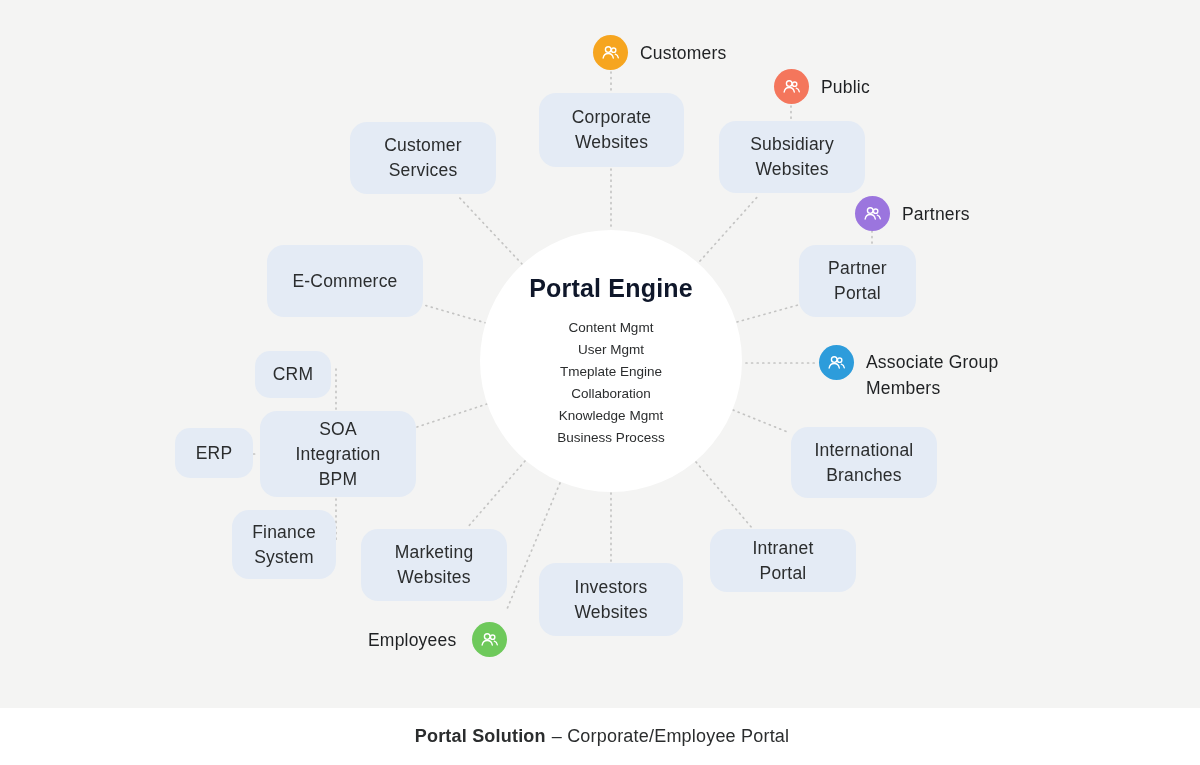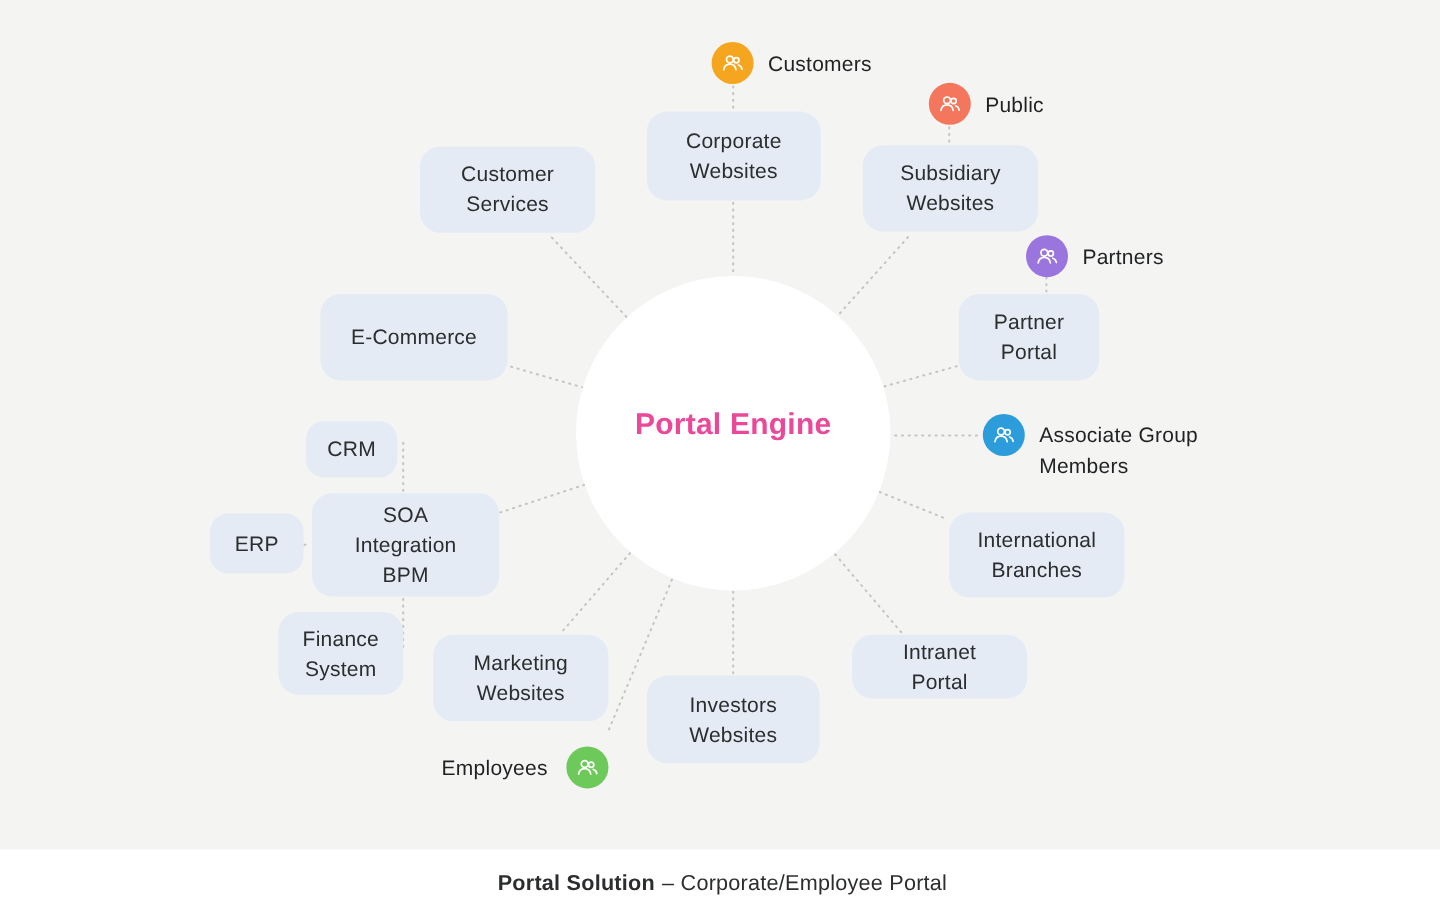--- a/index.html
+++ b/index.html
@@ -19,37 +19,37 @@
     stroke:#c4c4c3;stroke-width:1.7;
     stroke-dasharray:1 4.6;stroke-linecap:round;
   }
   .hub{
     position:absolute;left:480px;top:230px;width:262px;height:262px;
     background:#ffffff;border-radius:50%;
     display:flex;flex-direction:column;align-items:center;justify-content:center;
     text-align:center;
   }
   .hub-title{
-    font-size:25px;font-weight:700;color:#ec4899;
+    font-size:25px;font-weight:700;color:#0f172a;
     letter-spacing:.2px;margin:0 0 14px 0;
   }
   .hub-items{font-size:13.5px;color:#2b2d2e;line-height:22px;}
   .node{
     position:absolute;background:#e4ebf5;border-radius:17px;
     display:flex;align-items:center;justify-content:center;
     text-align:center;color:#2b2d2e;font-size:17.5px;line-height:25px;
     white-space:pre-line;letter-spacing:.2px;
   }
   
   #n-customer-services{left:350px;top:122px;width:146px;height:72px;}
   #n-corporate-websites{left:539px;top:93px;width:145px;height:74px;}
   #n-subsidiary-websites{left:719px;top:121px;width:146px;height:72px;}
   #n-partner-portal{left:799px;top:245px;width:117px;height:72px;}
   #n-international-branches{left:791px;top:427px;width:146px;height:71px;}
-  #n-intranet-portal{left:710px;top:529px;width:146px;height:53px;}
+  #n-intranet-portal{left:710px;top:529px;width:146px;height:63px;}
   #n-investors-websites{left:539px;top:563px;width:144px;height:73px;}
   #n-marketing-websites{left:361px;top:529px;width:146px;height:72px;}
   #n-finance-system{left:232px;top:510px;width:104px;height:69px;}
   #n-soa-integration-bpm{left:260px;top:411px;width:156px;height:86px;}
   #n-erp{left:175px;top:428px;width:78px;height:50px;border-radius:15px;}
   #n-crm{left:255px;top:351px;width:76px;height:47px;border-radius:15px;}
   #n-e-commerce{left:267px;top:245px;width:156px;height:72px;}
 
   .persona{
     position:absolute;display:flex;align-items:center;gap:12px;
@@ -96,20 +96,28 @@
     <line x1="487" y1="404" x2="417" y2="427"></line>
     <line x1="486" y1="323" x2="424" y2="305"></line>
     <line x1="522" y1="264" x2="457" y2="195"></line>
     <line x1="336" y1="369" x2="336" y2="409"></line>
     <line x1="248" y1="454" x2="258" y2="454"></line>
     <line x1="336" y1="499" x2="336" y2="540"></line>
   </svg>
 
   <div class="hub">
     <div class="hub-title">Portal Engine</div>
+    <div class="hub-items">
+      <div>Content Mgmt</div>
+      <div>User Mgmt</div>
+      <div>Tmeplate Engine</div>
+      <div>Collaboration</div>
+      <div>Knowledge Mgmt</div>
+      <div>Business Process</div>
+    </div>
   </div>
 
   <div class="node" id="n-customer-services">Customer
 Services</div>
   <div class="node" id="n-corporate-websites">Corporate
 Websites</div>
   <div class="node" id="n-subsidiary-websites">Subsidiary
 Websites</div>
   <div class="node" id="n-partner-portal">Partner
 Portal</div>

